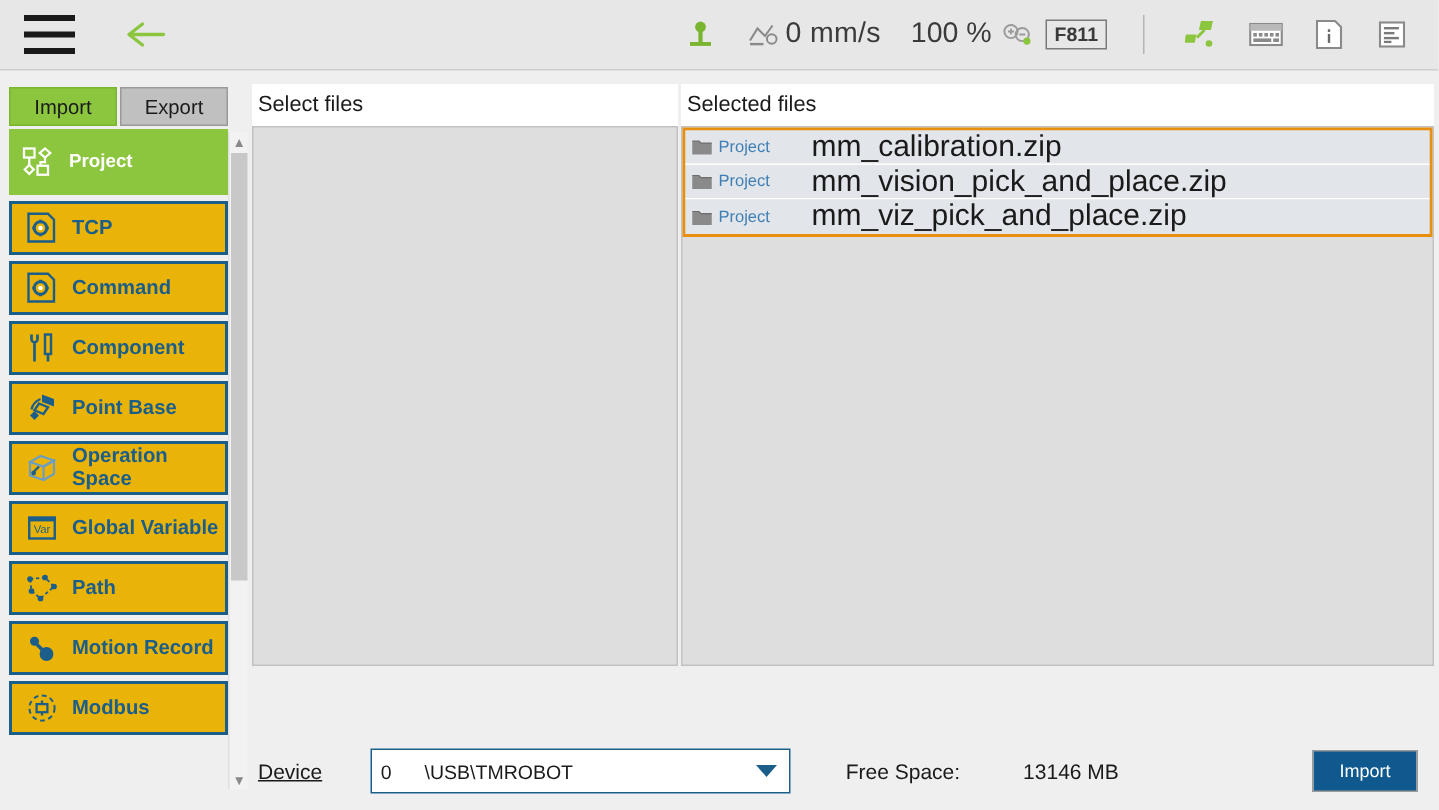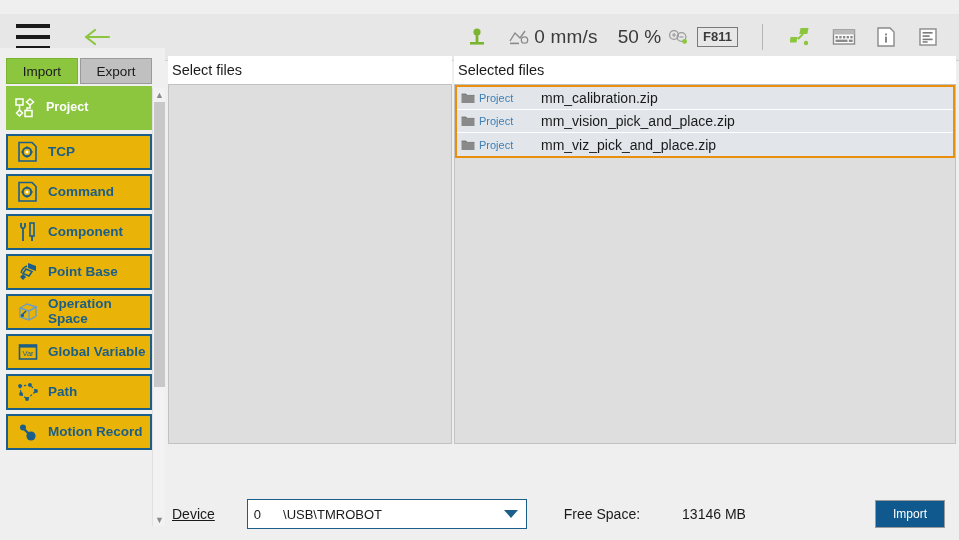--- a/index.html
+++ b/index.html
@@ -11,21 +11,21 @@
     background: #efefef;
   }
   #app {
     position: relative;
     width: 959px; height: 540px;
     background: #efefef;
   }
 
   
   .topbar {
-    position: absolute; left: 0; top: 14px;
+    position: absolute; left: 0; top: 0;
     width: 959px; height: 47px;
     background: #e7e7e7;
     border-bottom: 1px solid #cfcfcf;
     display: flex; align-items: center;
   }
   .hamburger {
     margin-left: 16px;
     width: 34px; height: 26px;
     display: flex; flex-direction: column; justify-content: space-between;
     cursor: pointer;
@@ -185,21 +185,21 @@
     background: #e2e6ea;
     border-bottom: 1px solid #ffffff;
     cursor: pointer;
   }
   .filerow:last-child { border-bottom: none; }
   .filerow .ficon { width: 22px; display:flex; align-items:center; justify-content:center; }
   .filerow .ftype {
     width: 62px; font-size: 11px; color: #3f7fb5;
   }
   .filerow .fname {
-    font-size: 14px; color: #1a1a1a;
+    font-size: 20px; color: #1a1a1a;
   }
 
   
   .bottombar {
     position: absolute; left: 168px; top: 488px;
     width: 791px; height: 52px;
     display: flex; align-items: center;
   }
   .dev-label { font-size: 14px; color: #1a1a1a; margin-left: 4px; text-decoration: underline; }
   .dev-select {
@@ -267,21 +267,21 @@
           <svg width="22" height="20" viewBox="0 0 22 20">
             <path d="M2 14 L7 6 L12 11 L17 4" stroke="#8a8a8a" stroke-width="1.4" fill="none"></path>
             <circle cx="16.5" cy="13" r="3.2" stroke="#8a8a8a" stroke-width="1.3" fill="none"></circle>
             <rect x="2" y="15.6" width="9" height="1.6" fill="#8a8a8a"></rect>
           </svg>
         </span>
         <span class="speed-text">0 mm/s</span>
       </div>
 
       <div class="pct-group">
-        <span class="pct-text">50 %</span>
+        <span class="pct-text">100 %</span>
         <span class="pct-icon">
           <svg width="22" height="18" viewBox="0 0 22 18">
             <circle cx="7" cy="7" r="4.4" stroke="#9a9a9a" stroke-width="1.3" fill="none"></circle>
             <path d="M5 7 H9 M7 5 V9" stroke="#9a9a9a" stroke-width="1.2"></path>
             <circle cx="14.5" cy="9" r="4.4" stroke="#9a9a9a" stroke-width="1.3" fill="none"></circle>
             <path d="M12.5 9 H16.5" stroke="#9a9a9a" stroke-width="1.2"></path>
             <circle cx="17.6" cy="13.4" r="2.4" fill="#8cc63f"></circle>
           </svg>
         </span>
         <span class="fbox">F811</span>
@@ -447,20 +447,30 @@
           <span class="nicon">
             <svg width="24" height="24" viewBox="0 0 24 24">
               <circle cx="7" cy="7.5" r="3" fill="#1b5e89"></circle>
               <path d="M8.5 9.5 L13 14" stroke="#1b5e89" stroke-width="2.4"></path>
               <circle cx="15" cy="16" r="4.6" fill="#1b5e89"></circle>
             </svg>
           </span>
           <span class="nlabel">Motion Record</span>
         </div>
 
+        <div class="navitem">
+          <span class="nicon">
+            <svg width="24" height="24" viewBox="0 0 24 24">
+              <circle cx="12" cy="12" r="8.4" fill="none" stroke="#1b5e89" stroke-width="1.3" stroke-dasharray="3.2 2.4"></circle>
+              <rect x="8.4" y="9.4" width="7.2" height="5.4" fill="none" stroke="#1b5e89" stroke-width="1.5"></rect>
+              <path d="M12 7 V9.4 M12 14.8 V17" stroke="#1b5e89" stroke-width="1.5"></path>
+            </svg>
+          </span>
+          <span class="nlabel">Modbus</span>
+        </div>
 
       </div>
     </div>
 
     <div class="nav-scrollbar">
       <div class="arrow-up">▲</div>
       <div class="thumb"></div>
       <div class="arrow-dn">▼</div>
     </div>
   </div>

